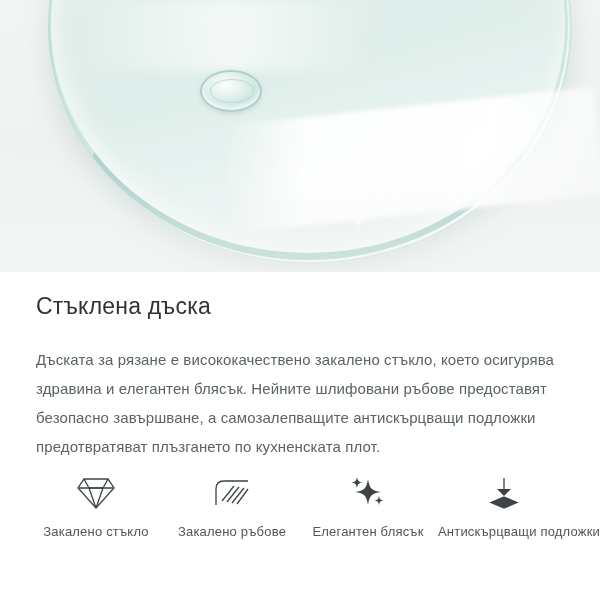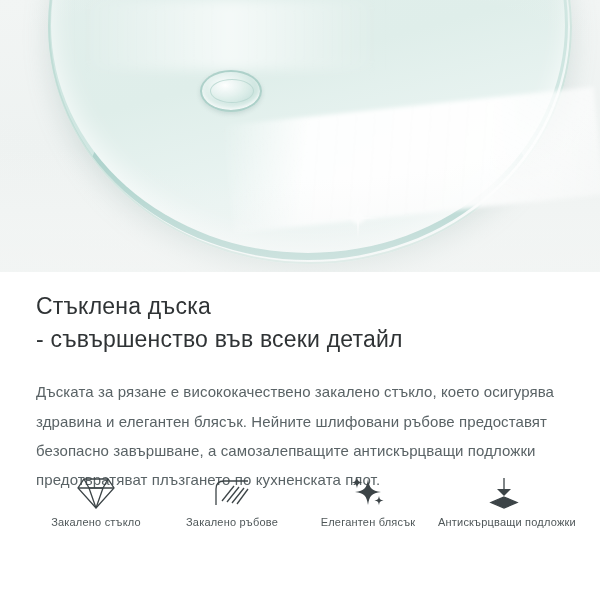--- a/index.html
+++ b/index.html
@@ -173,21 +173,22 @@
     width: 132px;
     text-align: center;
   }
   .feature-icon {
     height: 46px;
     display: flex;
     align-items: center;
     justify-content: center;
   }
   .feature-label {
-    font-size: 11px;
+    margin-top: 8px;
+    font-size: 13px;
     color: #4f5759;
     letter-spacing: 0.2px;
     white-space: nowrap;
   }
   svg { display: block; }
 </style>
 </head>
 <body>
 
 <div class="page">
@@ -203,21 +204,20 @@
     <div class="edge-sparkle">
       <span class="s-core"></span>
       <span class="s-v"></span>
       <span class="s-h"></span>
     </div>
   </div>
 
   <div class="content">
     <h1 class="headline">
       <span>Стъклена дъска</span>
-      <span class="line2">- съвършенство във всеки детайл</span>
     </h1>
     <p class="body-copy">Дъската за рязане е висококачествено закалено стъкло, което осигурява здравина и елегантен блясък. Нейните шлифовани ръбове предоставят безопасно завършване, а самозалепващите антискърцващи подложки предотвратяват плъзгането по кухненската плот.</p>
   </div>
 
   <div class="features">
 
     <div class="feature">
       <div class="feature-icon">
         <svg width="40" height="36" viewBox="0 0 40 36" fill="none" stroke="#3c4447" stroke-width="1.3">
           <polygon points="8,4 32,4 38,13 20,33 2,13"></polygon>

